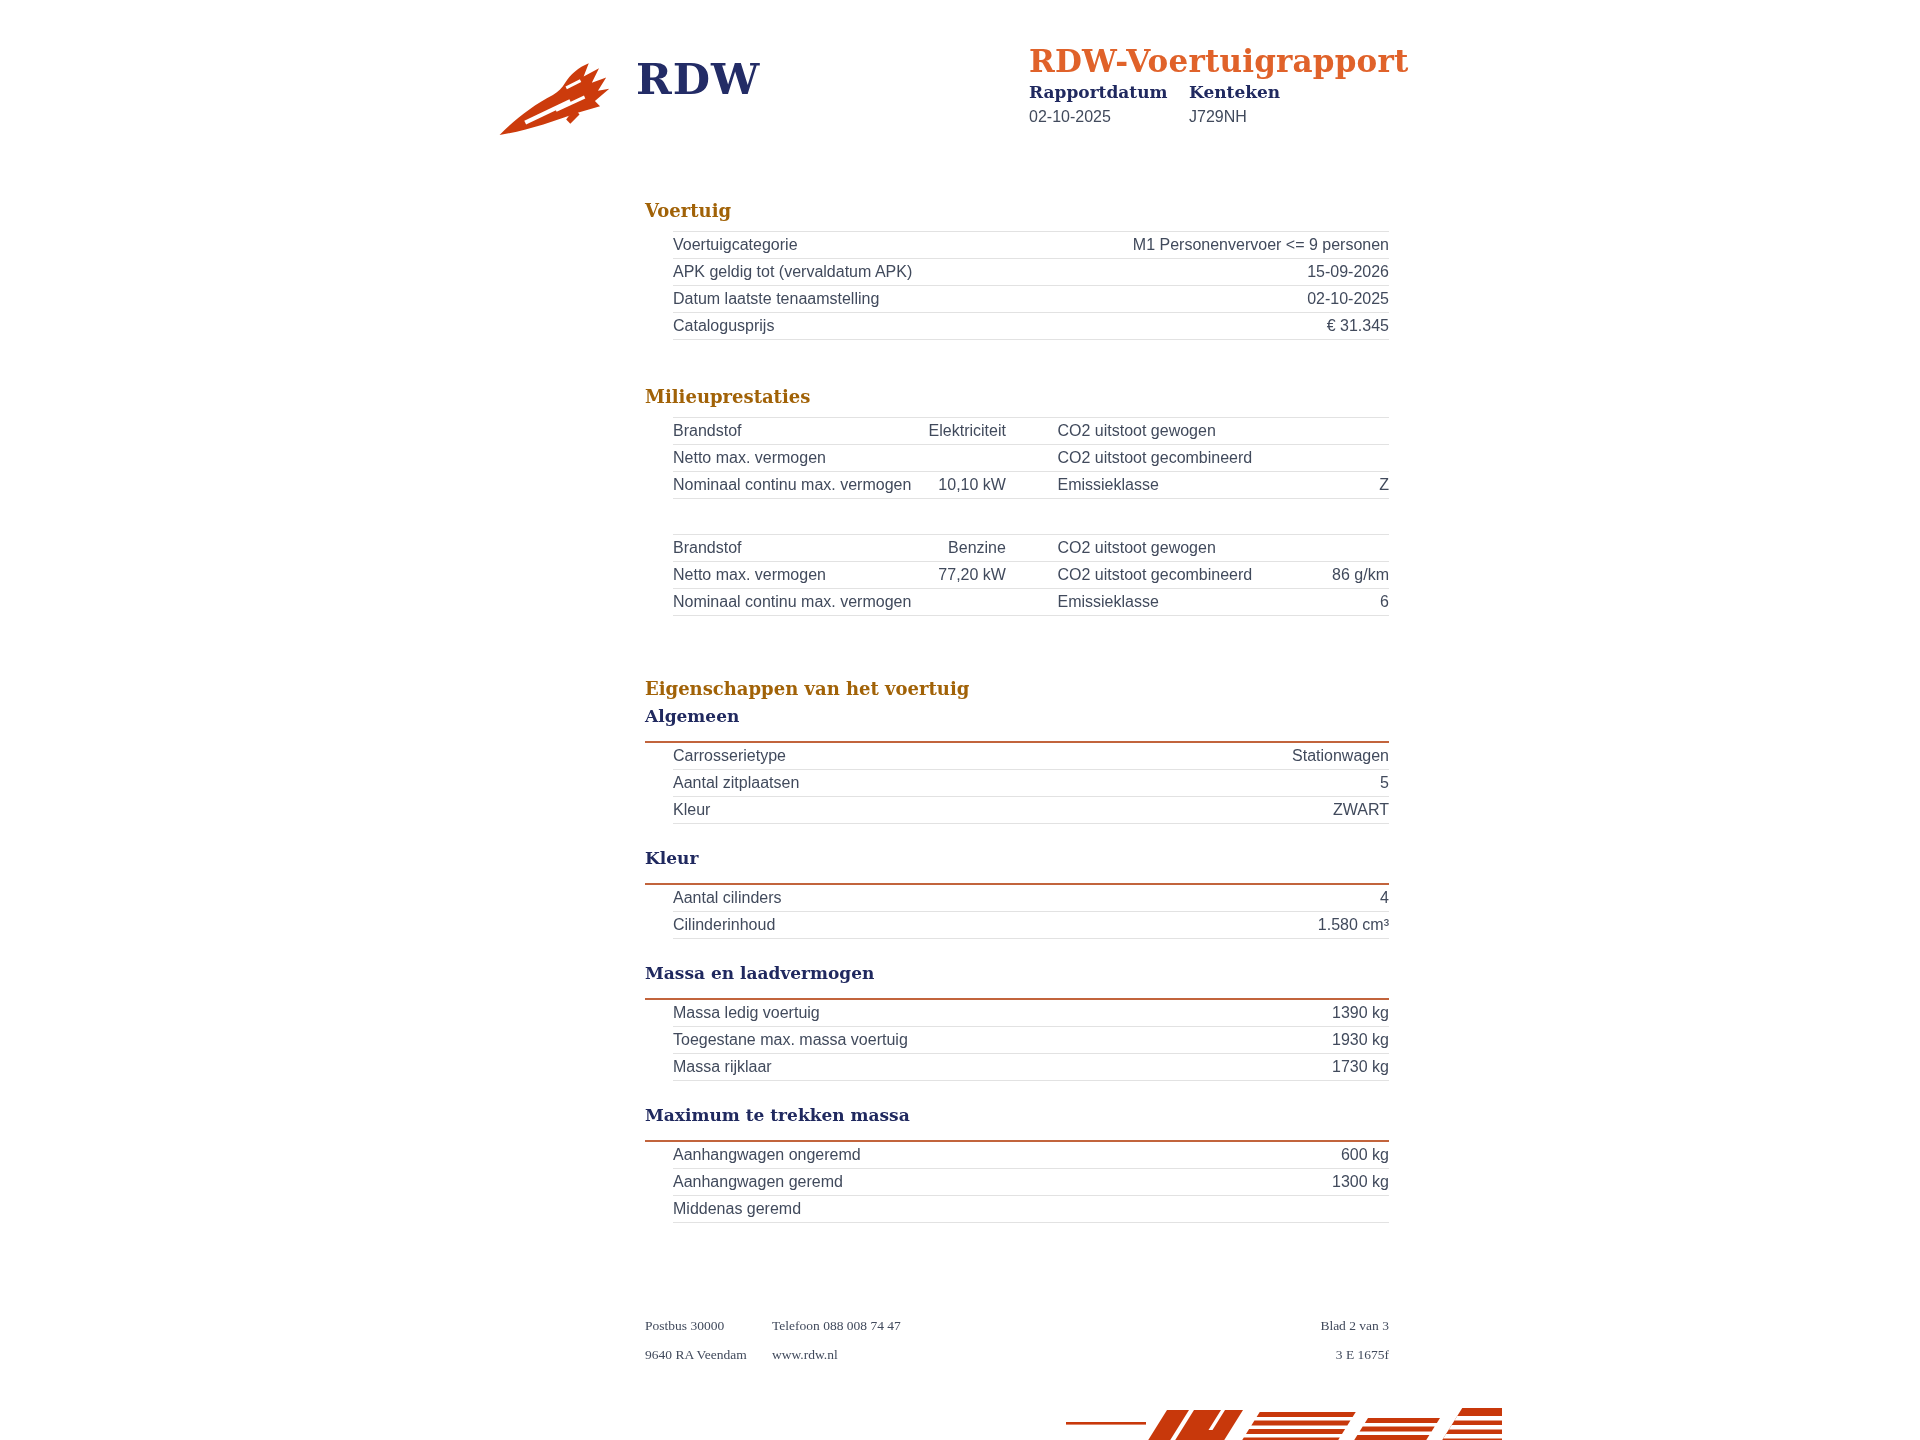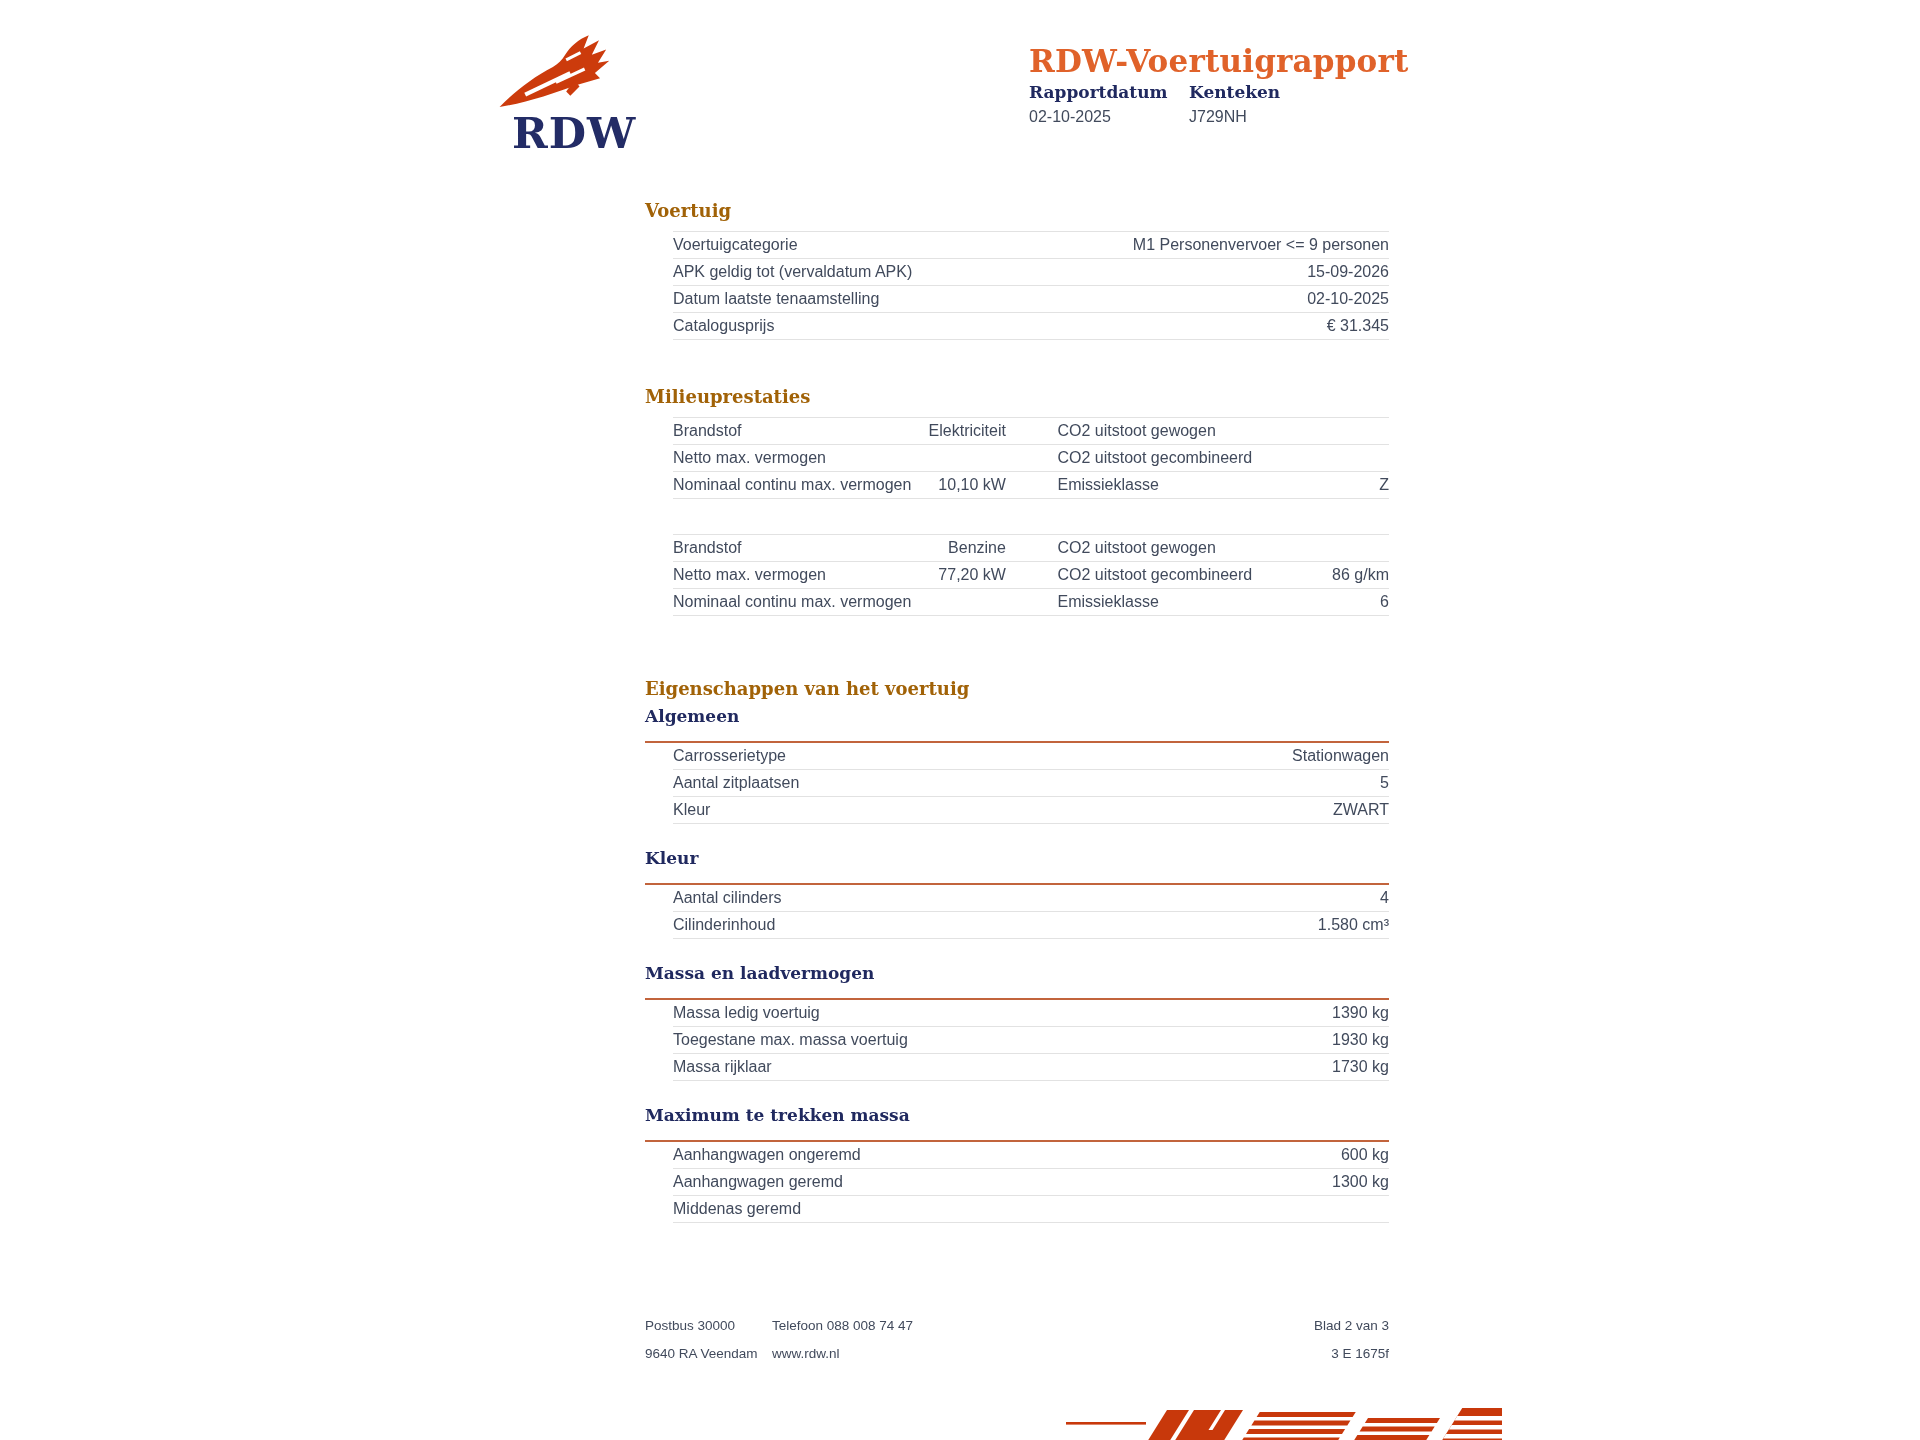--- a/index.html
+++ b/index.html
@@ -1,21 +1,21 @@
 <!DOCTYPE html>
 <html><head>
 <meta charset="utf-8">
 <style>
   html,body{margin:0;padding:0;background:#ffffff;}
   .page{
     position:relative;width:1920px;height:1440px;background:#ffffff;
     font-family:"Liberation Sans",sans-serif;color:#414a5c;overflow:hidden;
   }
   
-  .logo{position:absolute;left:496px;top:28px;display:flex;align-items:flex-start;flex-direction:column;}
+  .logo{position:absolute;left:496px;top:56px;display:flex;align-items:flex-start;}
   .feather-svg{width:124px;height:82px;display:block;}
   .wordmark{
     font-family:"DejaVu Serif",serif;font-weight:bold;font-size:43px;line-height:1;
     color:#232c66;margin-left:16px;margin-top:2px;letter-spacing:1px;
   }
   .header-right{position:absolute;left:1029px;top:44px;width:380px;}
   .report-title{
     font-family:"DejaVu Serif",serif;font-weight:bold;font-size:31px;line-height:1.1;
     color:#e0622a;letter-spacing:.2px;
   }
@@ -49,21 +49,21 @@
   .m-c2{flex:1;white-space:nowrap;}
   .m-v2{text-align:right;white-space:nowrap;min-width:60px;}
   .sec-milieu{margin-top:46px;}
   .milieu-gap{height:26px;}
   .sec-eigenschappen{margin-top:62px;}
   .sub{margin-top:24px;}
   .sub.first{margin-top:6px;}
 
   
   .footer{position:absolute;left:645px;top:1318px;width:744px;}
-  .footer-row{display:flex;font-size:13.5px;color:#414a5c;margin-bottom:13px;}
+  .footer-row{display:flex;font-size:13.5px;color:#414a5c;margin-bottom:13px;font-family:Liberation Serif, serif;}
   .f-c1{width:127px;}
   .f-c2{flex:1;}
   .f-c3{text-align:right;}
 
   
   .deco{position:absolute;left:1066px;top:1402px;width:436px;height:52px;}
 </style>
 </head>
 <body>
 

